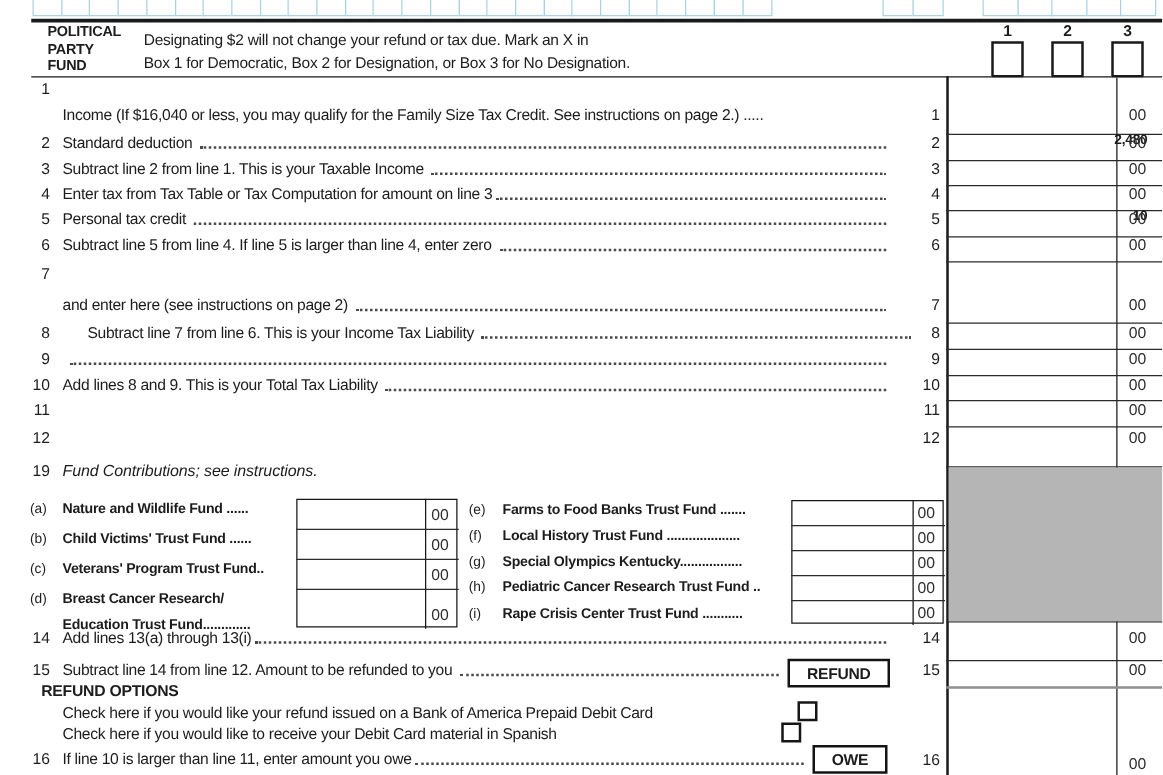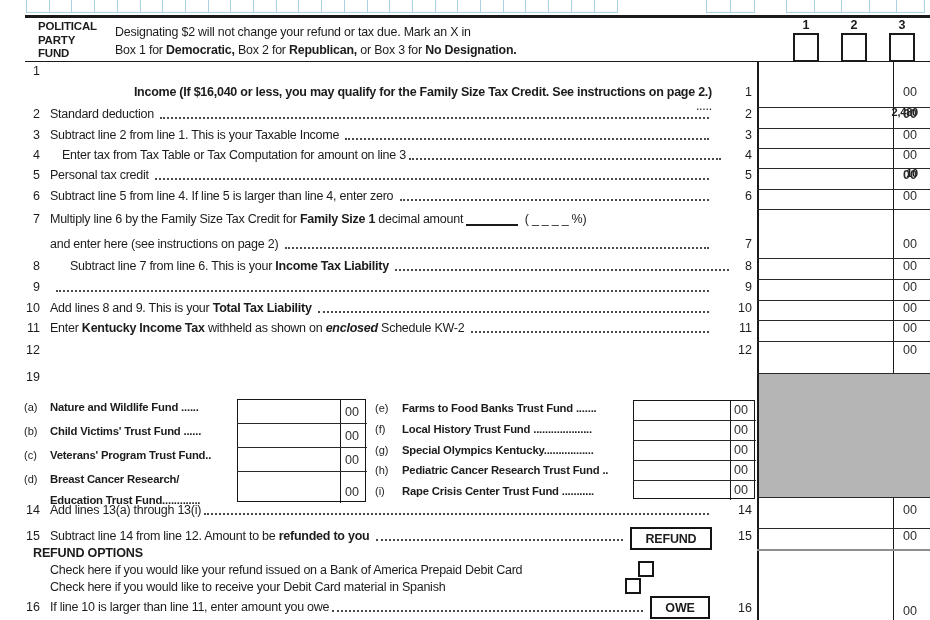--- a/index.html
+++ b/index.html
@@ -1,19 +1,19 @@
 <!DOCTYPE html>
 <html><head>
 <meta charset="utf-8">
 <style>
   html,body{margin:0;padding:0;background:#fff;}
   .form{position:relative;width:930px;height:620px;background:#fff;overflow:hidden;
         font-family:"Liberation Sans","DejaVu Sans",sans-serif;color:#1c1c1c;}
   .abs{position:absolute;}
-  .b{font-weight:bold;}
+  .b{font-weight:normal;}
   .i{font-style:italic;}
   .seg-line{display:flex;flex-wrap:nowrap;align-items:flex-end;white-space:pre;
             font-size:12.5px;letter-spacing:-0.25px;line-height:14px;}
   .leader{flex:1;min-width:0;border-bottom:2px dotted #4a4a4a;margin:0 3px 2px 3px;}
   .blank{display:inline-block;width:52px;height:12px;border-bottom:2px solid #1a1a1a;flex:0 0 auto;}
   .lnum{position:absolute;width:18px;text-align:right;font-size:12.5px;}
   .rnum{position:absolute;width:34px;text-align:right;font-size:12.5px;}
   .cents{position:absolute;width:32px;text-align:center;font-size:12.6px;color:#2e2e2e;line-height:14px;}
   .amt{position:absolute;text-align:right;font-weight:bold;font-size:11px;letter-spacing:-0.2px;margin-left:32px;}
   .rule{position:absolute;background:#1a1a1a;}
@@ -39,21 +39,21 @@
 <div class="form" id="form">
 
   <div class="abs party-label" style="left:38px;top:20px;">
     <div>POLITICAL</div>
     <div>PARTY</div>
     <div>FUND</div>
   </div>
 
   <div class="abs party-text" style="left:115px;top:25px;">
     <div class="seg-line" id="party-line-1"><span class="">Designating $2 will not change your refund or tax due. Mark an X in</span></div>
-    <div class="seg-line" id="party-line-2"><span class="">Box 1 for </span><span class="b">Democratic,</span><span class=""> Box 2 for </span><span class="b">Republican,</span><span class=""> or Box 3 for </span><span class="b">No Designation.</span></div>
+    <div class="seg-line" id="party-line-2"><span class="">Box 1 for </span><span class="b">Democratic,</span><span class=""> Box 2 for </span><span class="b">Designation,</span><span class=""> or Box 3 for </span><span class="b">No Designation.</span></div>
   </div>
 
   <div class="abs refund-head" style="left:33px;top:546px;">REFUND OPTIONS</div>
   <div class="abs chk-text" style="left:50px;top:580px;">Check here if you would like to receive your Debit Card material in Spanish</div>
   <div class="abs chk-text" style="left:50px;top:563px;">Check here if you would like your refund issued on a Bank of America Prepaid Debit Card</div>
   <div class="abs checkbox" style="left:638px;top:561px;"></div>
   <div class="abs checkbox" style="left:625px;top:578px;"></div>
 
 <div class="topcell" style="left: 26px; top: -9px; width: 24.2px; height: 22px;"></div>
     <div class="topcell" style="left: 48.7px; top: -9px; width: 24.2px; height: 22px;"></div>
@@ -107,82 +107,81 @@
     <div class="sep" style="left: 757px; top: 497px; width: 173px;"></div>
     <div class="sep" style="left: 757px; top: 528px; width: 173px;"></div>
     <div style="position: absolute; left: 757px; top: 549px; width: 173px; height: 2px; background: rgb(143, 143, 143);"></div>
     <div class="boxnum" style="left: 794px; top: 18px;">1</div>
     <div class="pbox" style="left: 793px; top: 33px;"></div>
     <div class="boxnum" style="left: 842px; top: 18px;">2</div>
     <div class="pbox" style="left: 841px; top: 33px;"></div>
     <div class="boxnum" style="left: 890px; top: 18px;">3</div>
     <div class="pbox" style="left: 889px; top: 33px;"></div>
     <div class="lnum" style="left: 22px; top: 64px;">1</div>
-    <div class="abs seg-line" style="left: 50px; top: 85px; width: 662px; flex-direction: column;"><span class="b">Income (If $16,040 or less, you may qualify for the Family Size Tax Credit. See instructions on page 2.)</span><span class=""> .....</span></div>
+    <div class="abs seg-line" style="left: 50px; top: 85px; width: 662px;"><span class="b">Income (If $16,040 or less, you may qualify for the Family Size Tax Credit. See instructions on page 2.)</span><span class=""> .....</span></div>
     <div class="rnum" style="left: 718px; top: 85px;">1</div>
     <div class="cell" style="left: 758px; top: 63px; width: 171px; height: 43px;"></div>
     <div class="cents" style="left: 894px; top: 85px;">00</div>
     <div class="lnum" style="left: 22px; top: 107px;">2</div>
     <div class="abs seg-line" style="left: 50px; top: 107px; width: 662px;"><span class="">Standard deduction </span><span class="leader"></span></div>
     <div class="rnum" style="left: 718px; top: 107px;">2</div>
     <div class="cell" style="left: 758px; top: 108px; width: 171px; height: 19px;"></div>
     <div class="amt" style="left: 760px; top: 106px; width: 126px;">2,480</div>
     <div class="cents b" style="left: 894px; top: 107px;">00</div>
     <div class="lnum" style="left: 22px; top: 128px;">3</div>
     <div class="abs seg-line" style="left: 50px; top: 128px; width: 662px;"><span class="">Subtract line 2 from line 1. This is your Taxable Income </span><span class="leader"></span></div>
     <div class="rnum" style="left: 718px; top: 128px;">3</div>
     <div class="cell" style="left: 758px; top: 129px; width: 171px; height: 18px;"></div>
     <div class="cents" style="left: 894px; top: 128px;">00</div>
     <div class="lnum" style="left: 22px; top: 148px;">4</div>
-    <div class="abs seg-line" style="left: 62px; top: 148px; width: 662px;"><span class="">Enter tax from Tax Table or Tax Computation for amount on line 3</span><span class="leader"></span></div>
+    <div class="abs seg-line" style="left: 50px; top: 148px; width: 662px;"><span class="">Enter tax from Tax Table or Tax Computation for amount on line 3</span><span class="leader"></span></div>
     <div class="rnum" style="left: 718px; top: 148px;">4</div>
     <div class="cell" style="left: 758px; top: 149px; width: 171px; height: 18px;"></div>
     <div class="cents" style="left: 894px; top: 148px;">00</div>
     <div class="lnum" style="left: 22px; top: 168px;">5</div>
     <div class="abs seg-line" style="left: 50px; top: 168px; width: 662px;"><span class="">Personal tax credit </span><span class="leader"></span></div>
     <div class="rnum" style="left: 718px; top: 168px;">5</div>
     <div class="cell" style="left: 758px; top: 169px; width: 171px; height: 19px;"></div>
     <div class="amt" style="left: 760px; top: 167px; width: 126px;">10</div>
     <div class="cents b" style="left: 894px; top: 168px;">00</div>
     <div class="lnum" style="left: 22px; top: 189px;">6</div>
     <div class="abs seg-line" style="left: 50px; top: 189px; width: 662px;"><span class="">Subtract line 5 from line 4. If line 5 is larger than line 4, enter zero </span><span class="leader"></span></div>
     <div class="rnum" style="left: 718px; top: 189px;">6</div>
     <div class="cell" style="left: 758px; top: 190px; width: 171px; height: 18px;"></div>
     <div class="cents" style="left: 894px; top: 189px;">00</div>
     <div class="lnum" style="left: 22px; top: 212px;">7</div>
-    <div class="abs seg-line" style="left: 50px; top: 212px; width: 662px;"><span class="">Multiply line 6 by the Family Size Tax Credit for </span><span class="b">Family Size 1</span><span class=""> decimal amount </span><span class="blank"></span><span class="">  ( _ _ _ _ %)</span></div>
     <div class="abs seg-line" style="left: 50px; top: 237px; width: 662px;"><span class="">and enter here (see instructions on page 2) </span><span class="leader"></span></div>
     <div class="rnum" style="left: 718px; top: 237px;">7</div>
     <div class="cell" style="left: 758px; top: 210px; width: 171px; height: 47px;"></div>
     <div class="cents" style="left: 894px; top: 237px;">00</div>
     <div class="lnum" style="left: 22px; top: 259px;">8</div>
     <div class="abs seg-line" style="left: 46px; top: 259px; width: 662px; margin-left: 24px;"><span class="">Subtract line 7 from line 6. This is your </span><span class="b">Income Tax Liability</span><span class=""> </span><span class="leader"></span></div>
     <div class="rnum" style="left: 718px; top: 259px;">8</div>
     <div class="cell" style="left: 758px; top: 259px; width: 171px; height: 19px;"></div>
     <div class="cents" style="left: 894px; top: 259px;">00</div>
     <div class="lnum" style="left: 22px; top: 280px;">9</div>
     <div class="abs seg-line" style="left: 50px; top: 280px; width: 662px;"><span class=""> </span><span class="leader"></span></div>
     <div class="rnum" style="left: 718px; top: 280px;">9</div>
     <div class="cell" style="left: 758px; top: 280px; width: 171px; height: 19px;"></div>
     <div class="cents" style="left: 894px; top: 280px;">00</div>
     <div class="lnum" style="left: 22px; top: 301px;">10</div>
     <div class="abs seg-line" style="left: 50px; top: 301px; width: 662px;"><span class="">Add lines 8 and 9. This is your </span><span class="b">Total Tax Liability</span><span class=""> </span><span class="leader"></span></div>
     <div class="rnum" style="left: 718px; top: 301px;">10</div>
     <div class="cell" style="left: 758px; top: 301px; width: 171px; height: 18px;"></div>
     <div class="cents" style="left: 894px; top: 301px;">00</div>
     <div class="lnum" style="left: 22px; top: 321px;">11</div>
-    <div class="abs seg-line" style="left: 50px; top: 321px; width: 662px;"><span class="">Enter </span><span class="b">Kentucky Income Tax</span><span class=""> withheld as shown on </span><span class="b i">enclosed</span><span class=""> Schedule KW-2 </span><span class="leader"></span></div>
     <div class="rnum" style="left: 718px; top: 321px;">11</div>
     <div class="cell" style="left: 758px; top: 321px; width: 171px; height: 19px;"></div>
     <div class="cents" style="left: 894px; top: 321px;">00</div>
     <div class="lnum" style="left: 22px; top: 343px;">12</div>
     <div class="rnum" style="left: 718px; top: 343px;">12</div>
     <div class="cell" style="left: 758px; top: 342px; width: 171px; height: 30px;"></div>
     <div class="cents" style="left: 894px; top: 343px;">00</div>
     <div class="lnum" style="left: 22px; top: 370px;">19</div>
+    <div class="abs itl" style="left: 50px; top: 369px;">Fund Contributions; see instructions.</div>
     <div style="position: absolute; left: 758.5px; top: 374px; width: 171.5px; height: 123px; background: rgb(181, 181, 181);"></div>
     <div style="position: absolute; left: 237px; top: 399px; width: 127px; height: 101px; border: 1.5px solid rgb(22, 22, 22); background: rgb(255, 255, 255);"></div>
     <div style="position: absolute; left: 340px; top: 399px; width: 1.2px; height: 104px; background: rgb(22, 22, 22);"></div>
     <div class="sep" style="left: 237px; top: 423px; width: 130px;"></div>
     <div class="sep" style="left: 237px; top: 447px; width: 130px;"></div>
     <div class="sep" style="left: 237px; top: 471px; width: 130px;"></div>
     <div class="fund-letter" style="left: 24px; top: 401px;">(a)</div>
     <div class="fund-label" style="left: 50px; top: 401px;">Nature and Wildlife Fund ......</div>
     <div class="cell" style="left: 238px; top: 400px; width: 101px; height: 22px;"></div>
     <div class="cents" style="left: 338px; top: 405px; width: 28px;">00</div>

